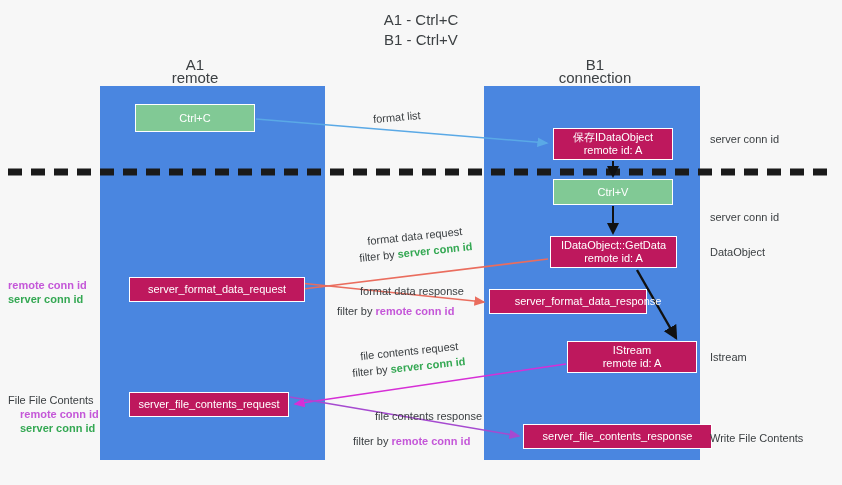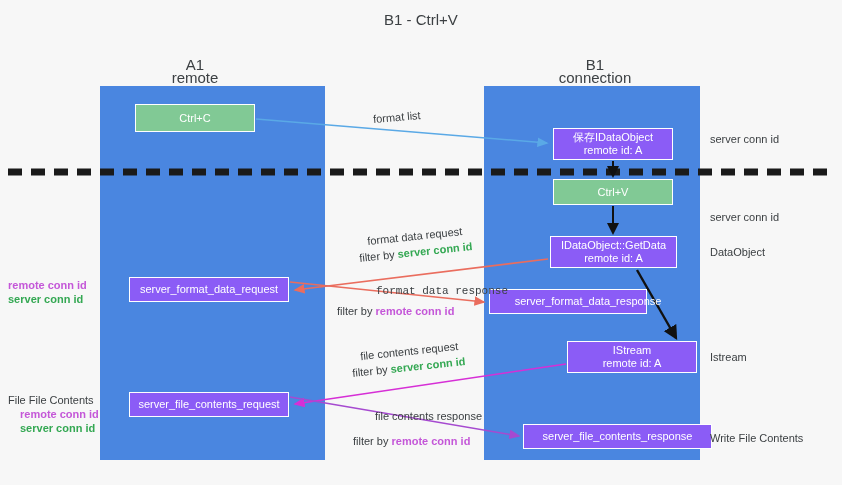--- a/index.html
+++ b/index.html
@@ -52,49 +52,49 @@
     align-items: center;
     justify-content: center;
     color: #ffffff;
     font-size: 11px;
     line-height: 13px;
     text-align: center;
     border: 1px solid #ffffff;
     padding: 2px 4px;
   }
   .node.green { background: #81c995; }
-  .node.orange { background: #8b5cf6; }
+  .node.orange { background: #be185d; }
   .node .line2 { font-size: 11px; }
 
   #node-ctrl-c      { left: 135px; top: 104px; width: 120px; height: 28px; }
   #node-save-ido    { left: 553px; top: 128px; width: 120px; height: 32px; }
   #node-ctrl-v      { left: 553px; top: 179px; width: 120px; height: 26px; }
   #node-getdata     { left: 550px; top: 236px; width: 127px; height: 32px; }
   #node-istream     { left: 567px; top: 341px; width: 130px; height: 32px; }
-  #node-fmt-req     { left: 129px; top: 277px; width: 160px; height: 25px; }
+  #node-fmt-req     { left: 129px; top: 277px; width: 176px; height: 25px; }
   #node-fmt-resp    { left: 489px; top: 289px; width: 158px; height: 25px; padding-left: 44px; }
   #node-file-req    { left: 129px; top: 392px; width: 160px; height: 25px; }
   #node-file-resp   { left: 523px; top: 424px; width: 189px; height: 25px; }
 
   
   .edge-label {
     font-size: 11px;
     color: #3c4043;
     line-height: 15px;
     white-space: nowrap;
   }
   .edge-label .sci { color: #34a853; font-weight: bold; }
   .edge-label .rci { color: #c457d8; font-weight: bold; }
 
   #label-format-list { left: 373px; top: 110px; transform: rotate(-5deg); }
 
   #label-fmt-req-1 { left: 367px; top: 229px; transform: rotate(-6deg); }
   #label-fmt-req-2 { left: 359px; top: 245px; transform: rotate(-6deg); }
 
-  #label-fmt-resp-1 { left: 376px; top: 284px; font-family: Liberation Mono, monospace; }
+  #label-fmt-resp-1 { left: 360px; top: 284px; }
   #label-fmt-resp-2 { left: 337px; top: 304px; }
 
   #label-file-req-1 { left: 360px; top: 344px; transform: rotate(-6deg); }
   #label-file-req-2 { left: 352px; top: 360px; transform: rotate(-6deg); }
 
   #label-file-resp-1 { left: 375px; top: 409px; }
   #label-file-resp-2 { left: 353px; top: 434px; }
 
   
   .side-note {
@@ -156,20 +156,21 @@
     <line x1="548" y1="259" x2="295" y2="290" stroke="#ea6d5e" stroke-width="1.6" marker-end="url(#ah-red)"></line>
 
     <line x1="290" y1="282" x2="484" y2="302" stroke="#ea6d5e" stroke-width="1.6" marker-end="url(#ah-red)"></line>
 
     <line x1="566" y1="364" x2="295" y2="404" stroke="#d62fd6" stroke-width="1.6" marker-end="url(#ah-magenta)"></line>
 
     <line x1="290" y1="397" x2="519" y2="436" stroke="#a64ad0" stroke-width="1.6" marker-end="url(#ah-purple)"></line>
   </svg>
 
   <div class="abs" id="title">
+    <div>A1 - Ctrl+C</div>
     <div>B1 - Ctrl+V</div>
   </div>
 
   <div class="abs lane-header" id="lane-header-a1">
     <div>A1</div>
     <div>remote</div>
   </div>
   <div class="abs lane-header" id="lane-header-b1">
     <div>B1</div>
     <div>connection</div>

